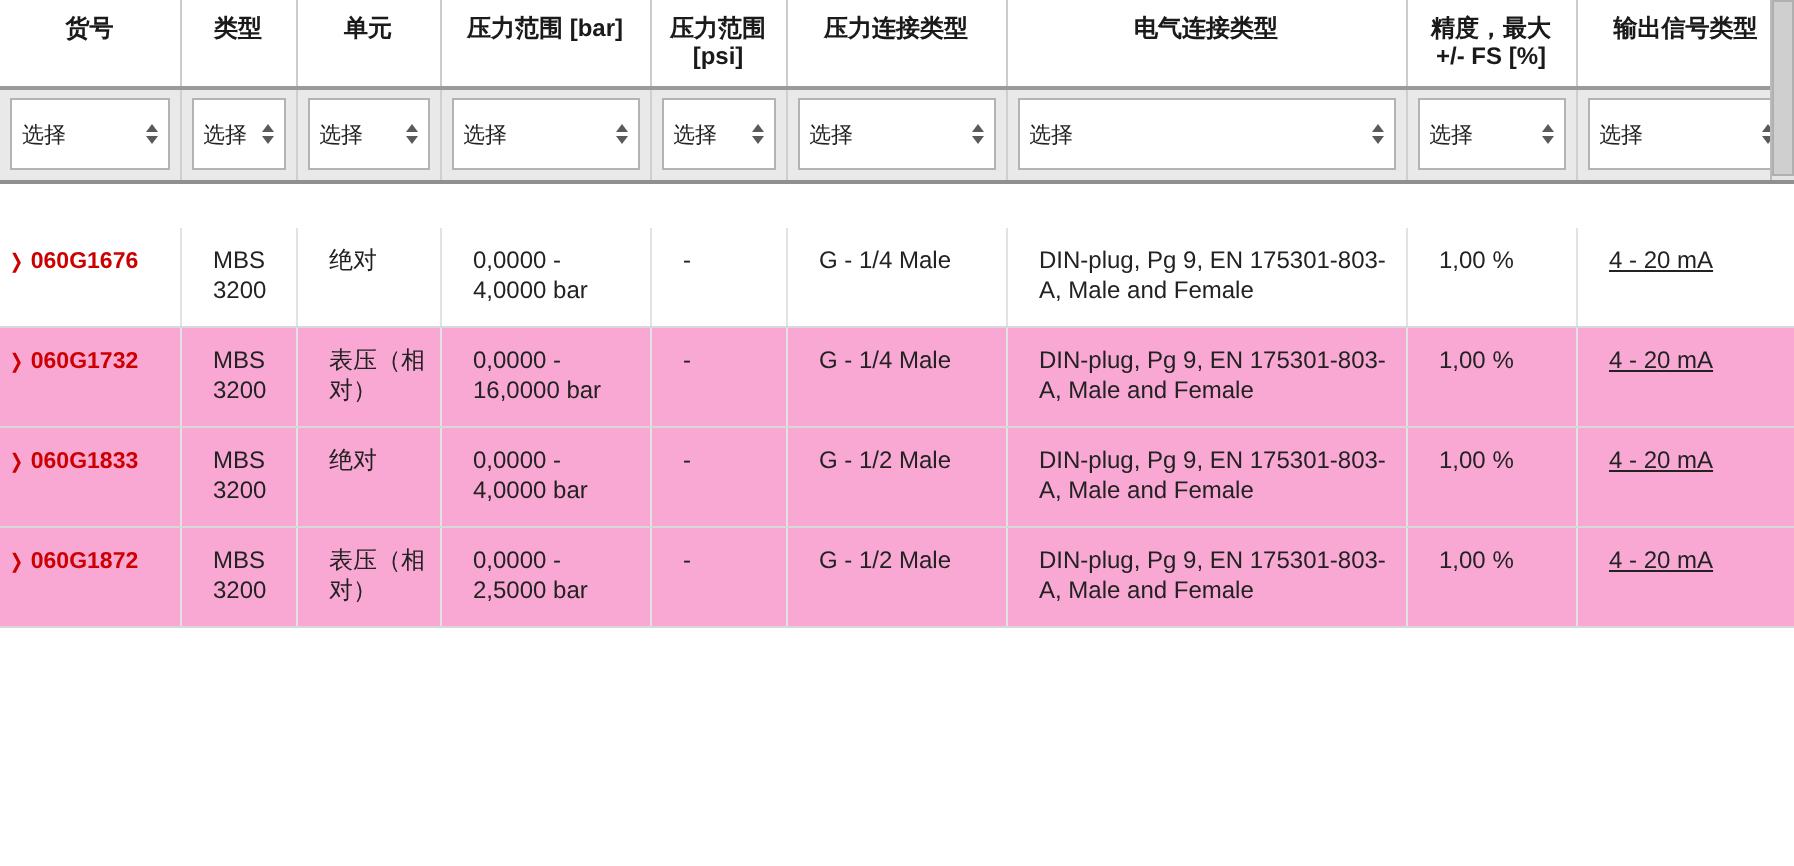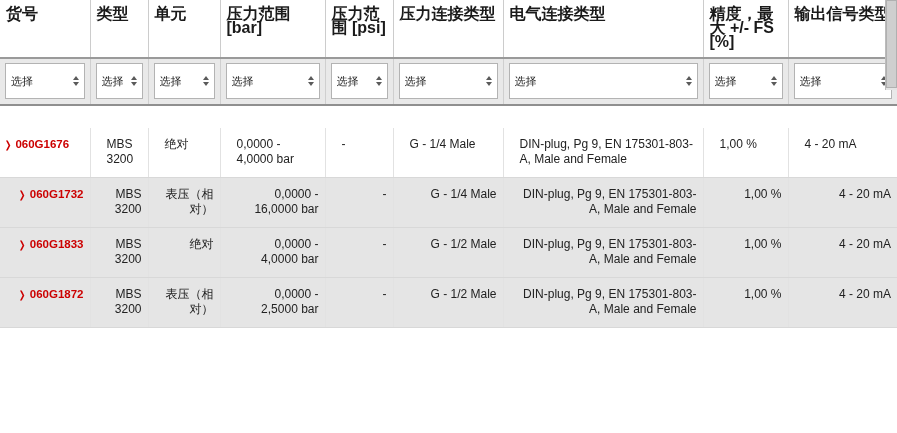--- a/index.html
+++ b/index.html
@@ -17,22 +17,22 @@
   }
   .product-table {
     width: 897px;
     border-collapse: collapse;
     table-layout: fixed;
   }
   
   .product-table thead th {
     background: #ffffff;
     vertical-align: top;
-    text-align: left;
-    font-size: 16px;
+    text-align: center;
+    font-size: 12px;
     font-weight: bold;
     color: #1a1a1a;
     padding: 7px 6px 8px 6px;
     border-right: 1px solid #cccccc;
     border-bottom: 2px solid #9a9a9a;
     line-height: 14px;
   }
   .product-table thead th:last-child {
     border-right: none;
     font-family: Liberation Serif, serif;
@@ -98,24 +98,24 @@
     vertical-align: top;
     padding: 9px 6px 10px 16px;
     border-bottom: 1px solid #d8d8d8;
     border-right: 1px solid #e2e2e2;
     line-height: 15px;
     font-size: 12px;
     color: #222222;
   }
   .product-table tbody td:last-child {
     border-right: none;
+    text-decoration: underline;
   }
   tr.row-alt td {
-    background: #e5e5e5;
-    text-align: right;
+    background: #f9a8d4;
   }
   tr.row-plain td {
     background: #ffffff;
   }
   .code-cell {
     white-space: nowrap;
     padding-left: 4px !important;
   }
   .code-link {
     color: #cc0000;

